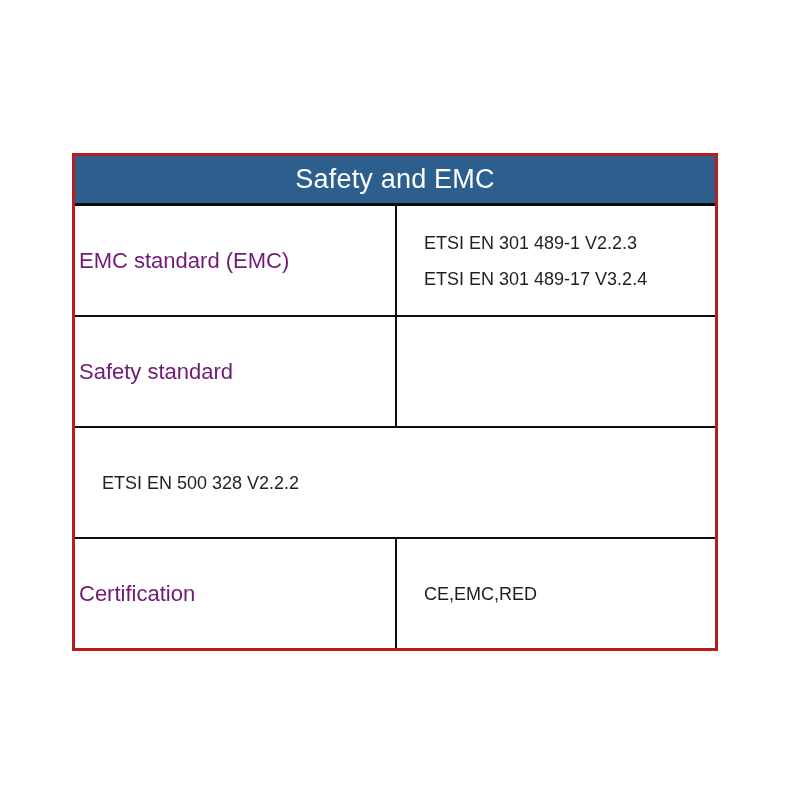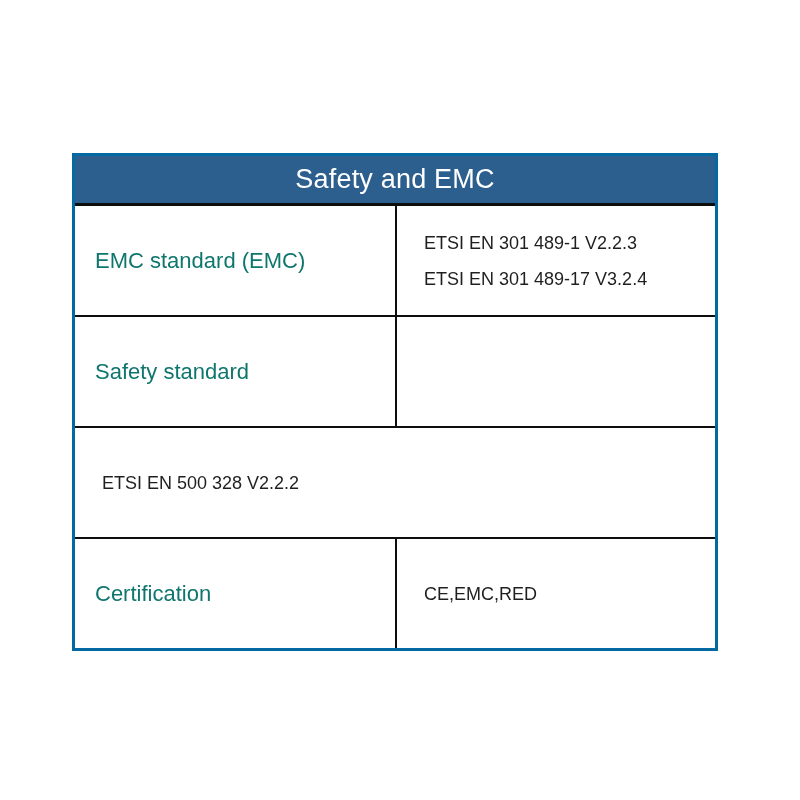--- a/index.html
+++ b/index.html
@@ -9,21 +9,21 @@
     height: 800px;
     background: #ffffff;
     font-family: "Liberation Sans", "DejaVu Sans", sans-serif;
   }
   .spec-table {
     position: absolute;
     left: 72px;
     top: 153px;
     width: 646px;
     box-sizing: border-box;
-    border: 3px solid #0369a1;
+    border: 3px solid #b91c1c;
     background: #ffffff;
   }
   .table-header {
     height: 47px;
     background: #2d5f8e;
     border-bottom: 3px solid #0e0e0e;
     display: flex;
     align-items: center;
     justify-content: center;
     color: #ffffff;
@@ -37,23 +37,23 @@
   }
   .row:last-child {
     border-bottom: none;
   }
   .cell-label {
     width: 322px;
     box-sizing: border-box;
     border-right: 2px solid #0e0e0e;
     display: flex;
     align-items: center;
-    padding-left: 20px;
+    padding-left: 4px;
     font-size: 22px;
-    color: #0f766e;
+    color: #701a75;
   }
   .cell-value {
     flex: 1;
     display: flex;
     flex-direction: column;
     justify-content: center;
     padding-left: 27px;
     font-size: 18px;
     line-height: 28px;
     color: #1f1f1f;

